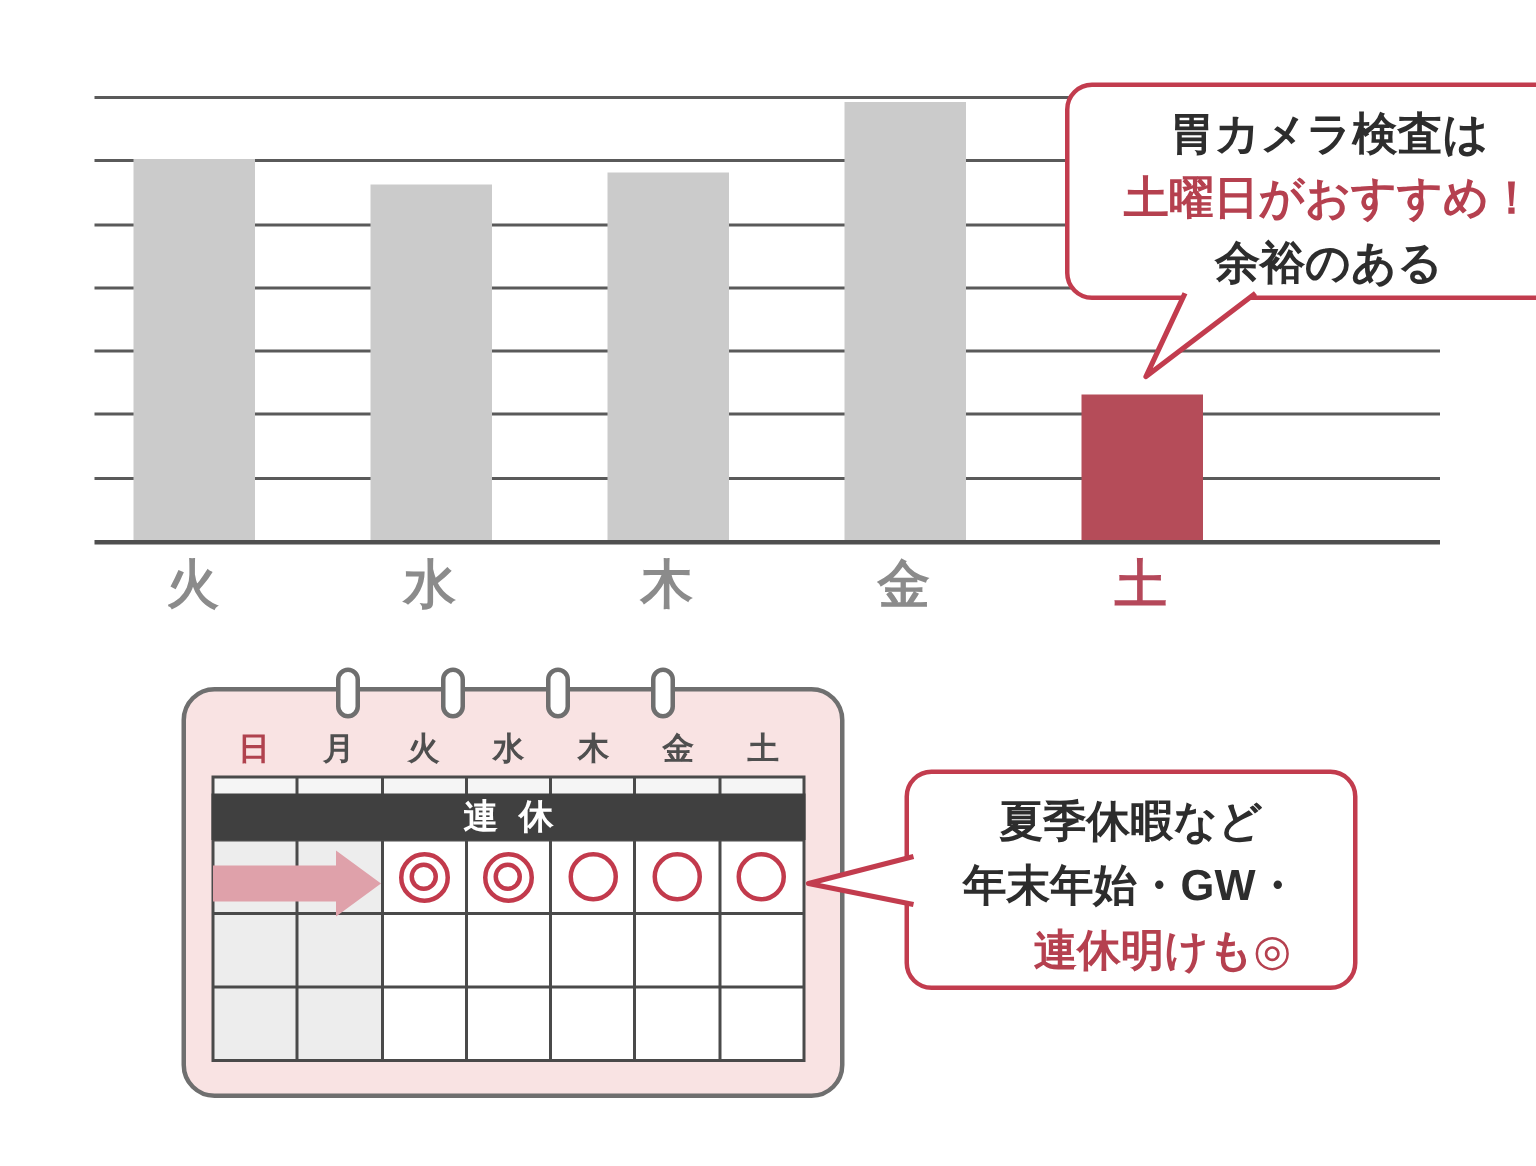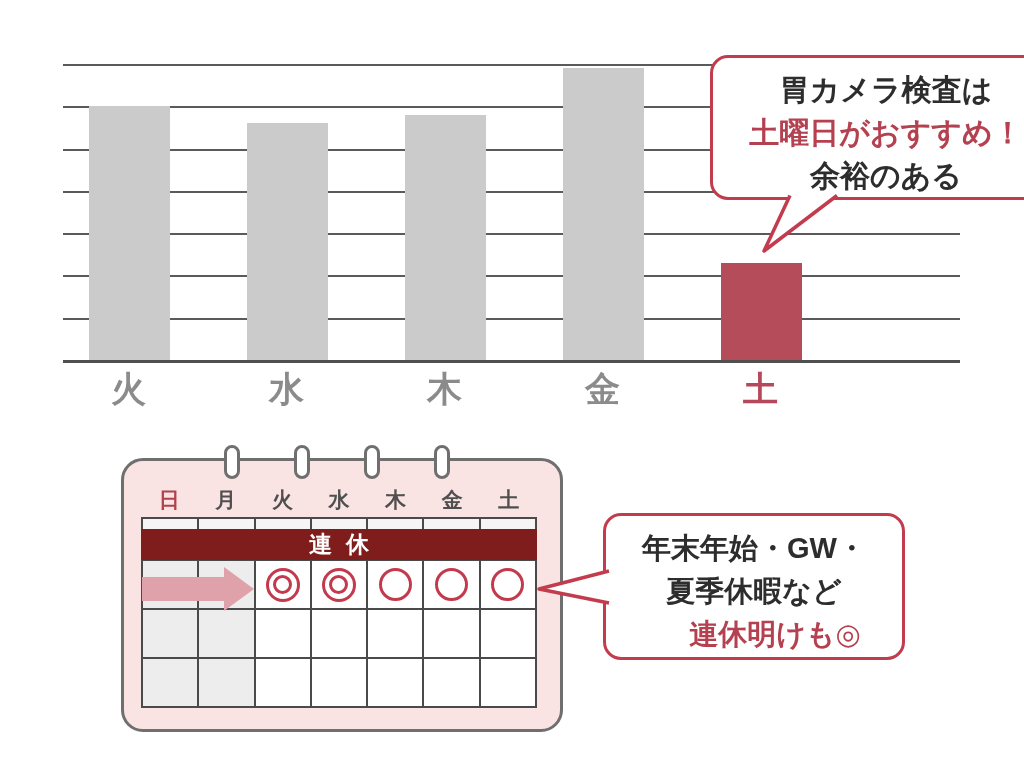--- a/index.html
+++ b/index.html
@@ -155,30 +155,30 @@
       <div class="cal-cell" style="background: rgb(255, 255, 255);"></div>
       <div class="cal-cell" style="background: rgb(255, 255, 255);"></div>
       <div class="cal-cell" style="background: rgb(237, 237, 237);"></div>
       <div class="cal-cell" style="background: rgb(237, 237, 237);"></div>
       <div class="cal-cell" style="background: rgb(255, 255, 255);"></div>
       <div class="cal-cell" style="background: rgb(255, 255, 255);"></div>
       <div class="cal-cell" style="background: rgb(255, 255, 255);"></div>
       <div class="cal-cell" style="background: rgb(255, 255, 255);"></div>
       <div class="cal-cell" style="background: rgb(255, 255, 255);"></div>
     </div>
-  <div id="cal-banner" style="background: #7f1d1d;">
+  <div id="cal-banner" style="background: #404040;">
     <span>連休</span>
   </div>
   <svg id="cal-arrow" width="114" height="48" viewBox="0 0 114 48">
     <polygon points="0,12 82,12 82,2 112,24 82,46 82,36 0,36" fill="#dfa1aa"></polygon>
   </svg>
 
   <div class="bubble" id="callout-bottom" style="border-color: rgb(194, 60, 78);">
+    <div class="bubble-line" style="color: rgb(45, 45, 45);">夏季休暇など</div>
     <div class="bubble-line" style="color: rgb(45, 45, 45);">年末年始・GW・</div>
-    <div class="bubble-line" style="color: rgb(45, 45, 45);">夏季休暇など</div>
     <div class="bubble-line" style="color: rgb(181, 64, 79); margin-left: 42px;">連休明けも◎</div>
   </div>
 
   <svg id="tails" width="1024" height="777" viewBox="0 0 1024 777">
     <path id="tail-top" d="M790,195.5 L764,251 L837,195.5" fill="#ffffff" stroke="#c23c4e" stroke-width="3.5" stroke-linejoin="round"></path>
     <path id="tail-bottom" d="M609,571 L539,589 L609,603" fill="#ffffff" stroke="#c23c4e" stroke-width="3.5" stroke-linejoin="round"></path>
   </svg>
 
 </div>
 

